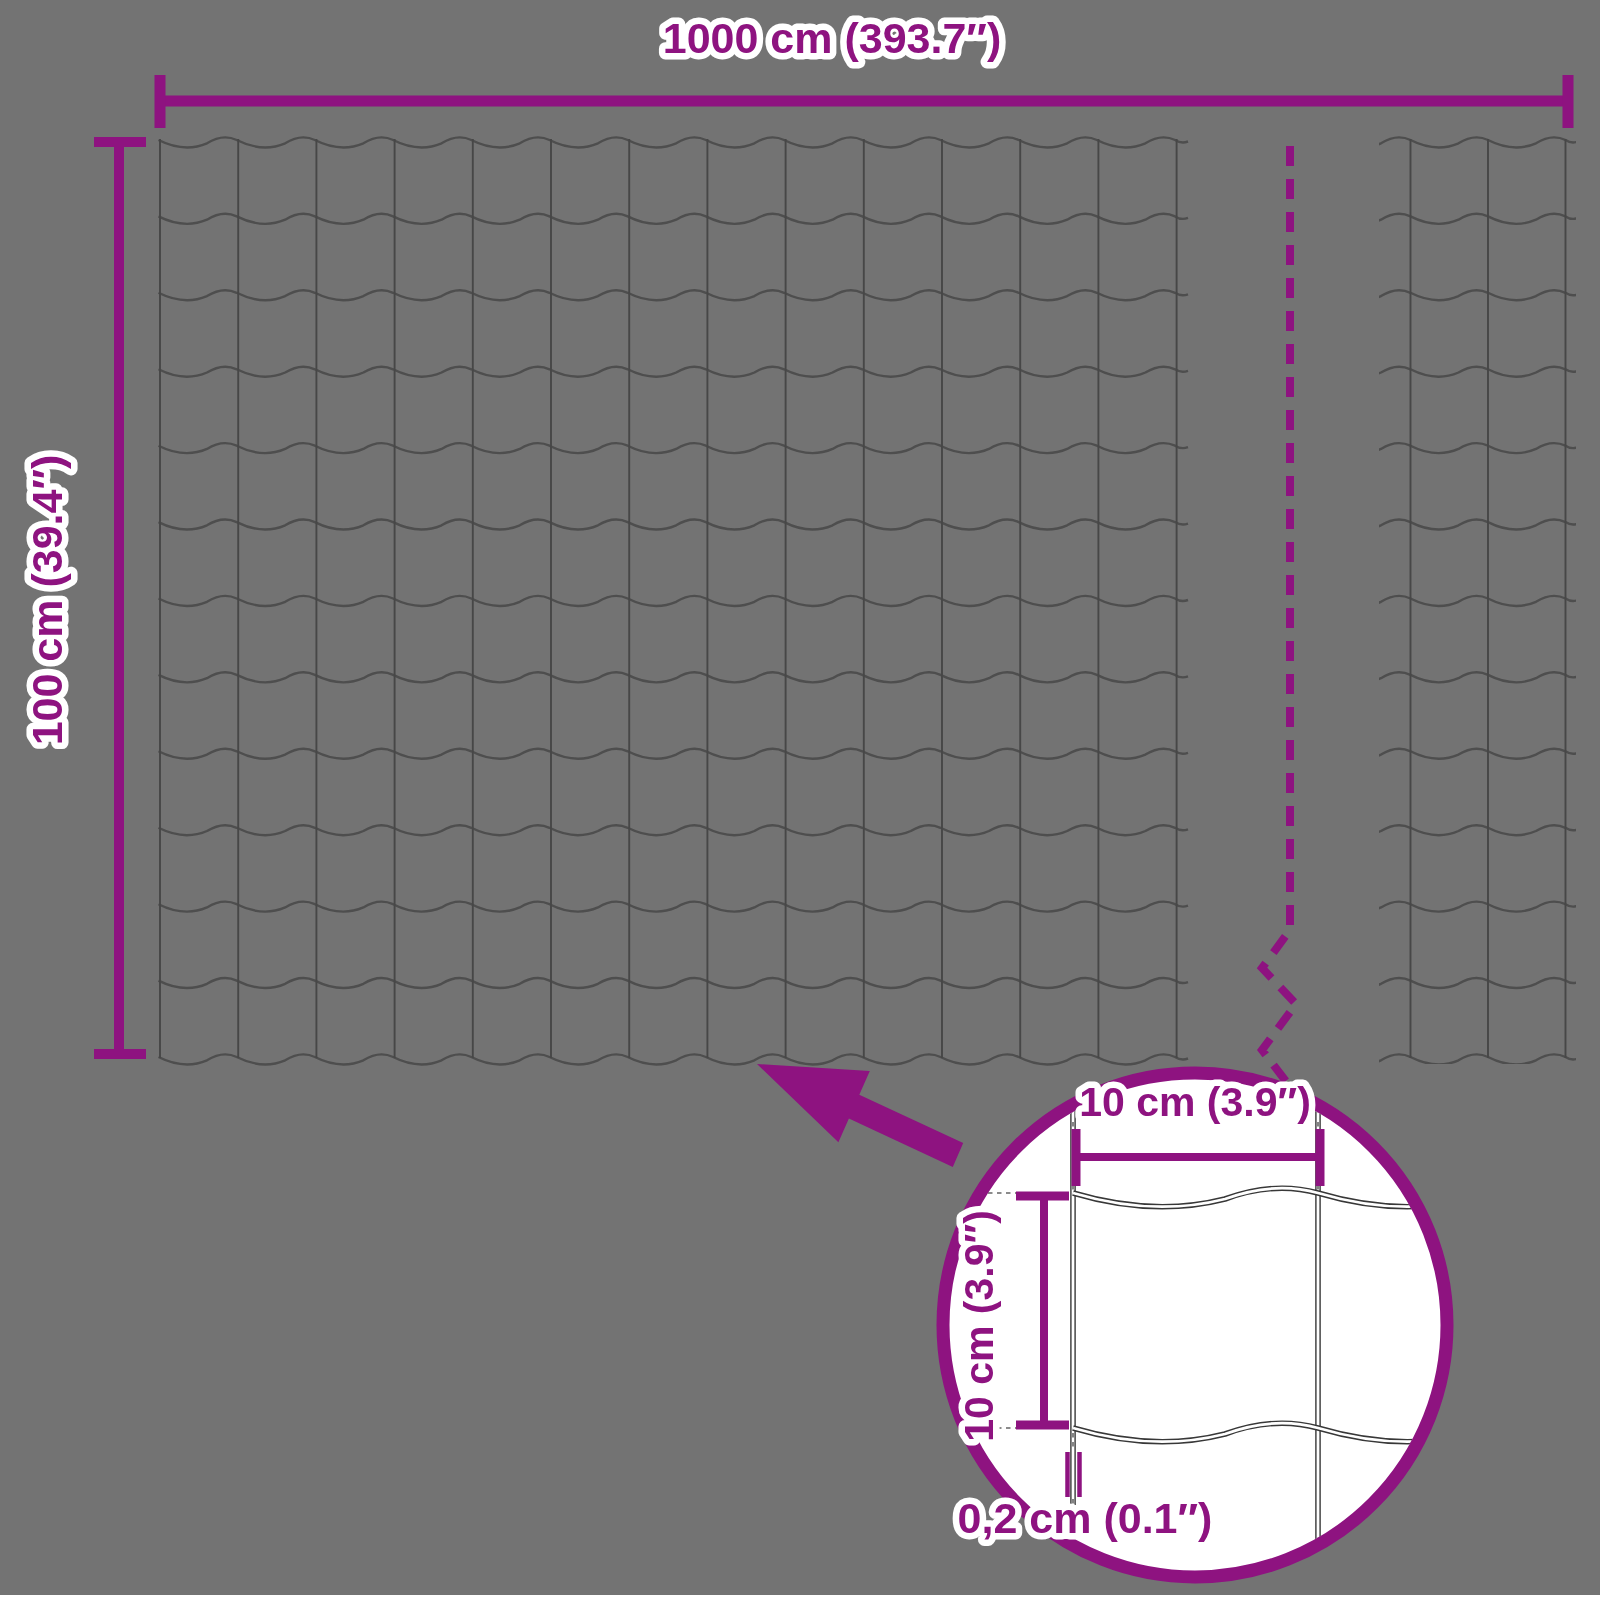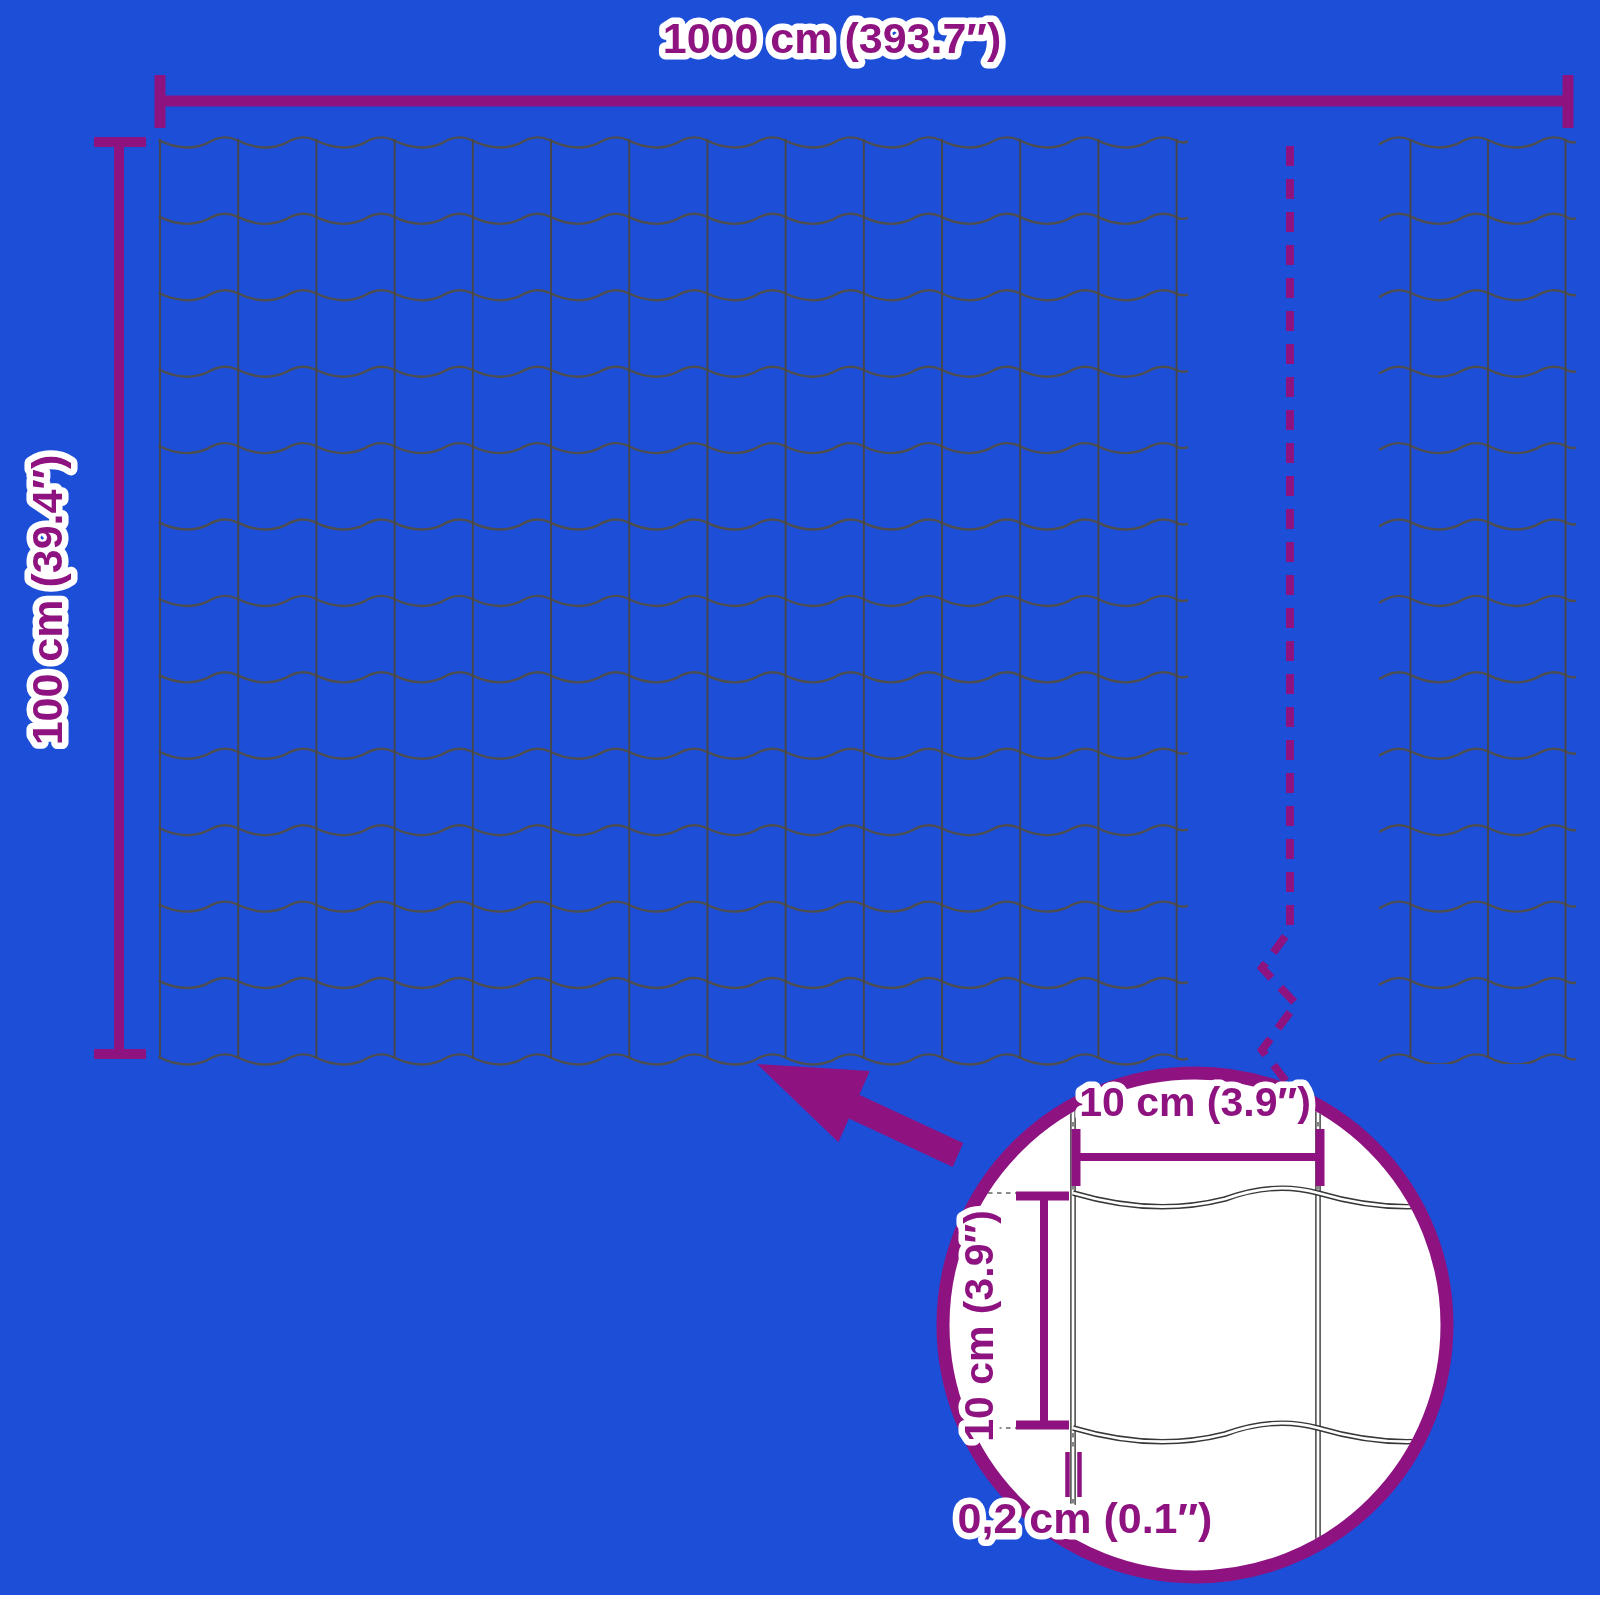--- a/index.html
+++ b/index.html
@@ -1,17 +1,17 @@
 <!DOCTYPE html>
 <html><head>
 <meta charset="utf-8">
 <title>Fence dimension diagram</title>
 <style>
   html,body{margin:0;padding:0;background:#fff;}
-  .stage{position:relative;width:1600px;height:1595px;background:#1d4ed8;overflow:hidden;
+  .stage{position:relative;width:1600px;height:1595px;background:#737373;overflow:hidden;
          font-family:"Liberation Sans","DejaVu Sans",sans-serif;}
   svg{display:block;}
   .dim-label{font-family:"Liberation Sans","DejaVu Sans",sans-serif;
              font-weight:700;
              paint-order:stroke;stroke:#ffffff;stroke-width:13px;stroke-linejoin:round;}
 </style>
 </head>
 <body>
 
 <div class="stage">

